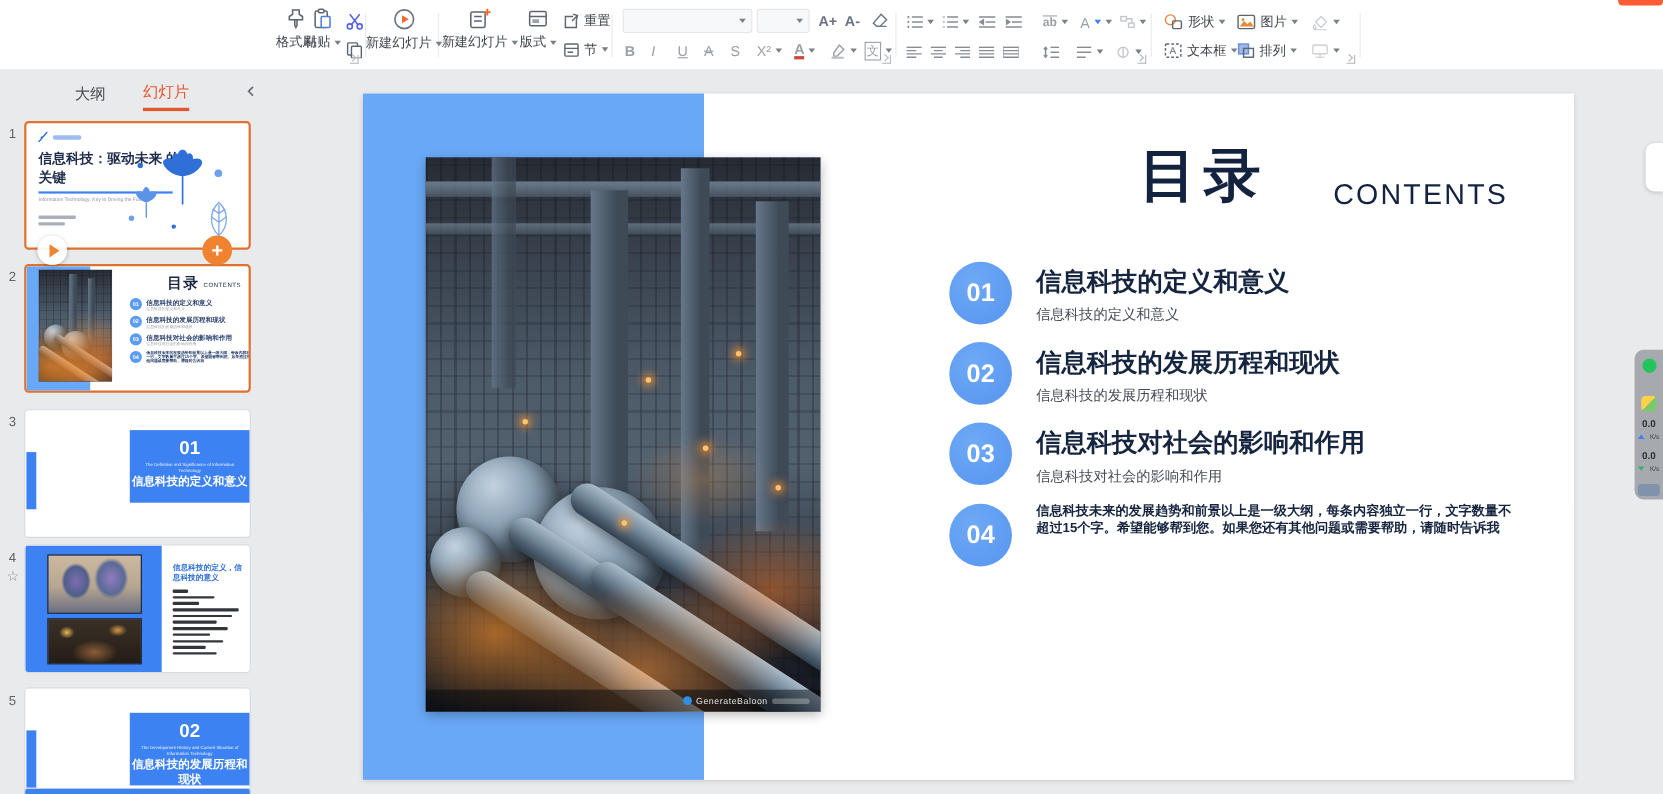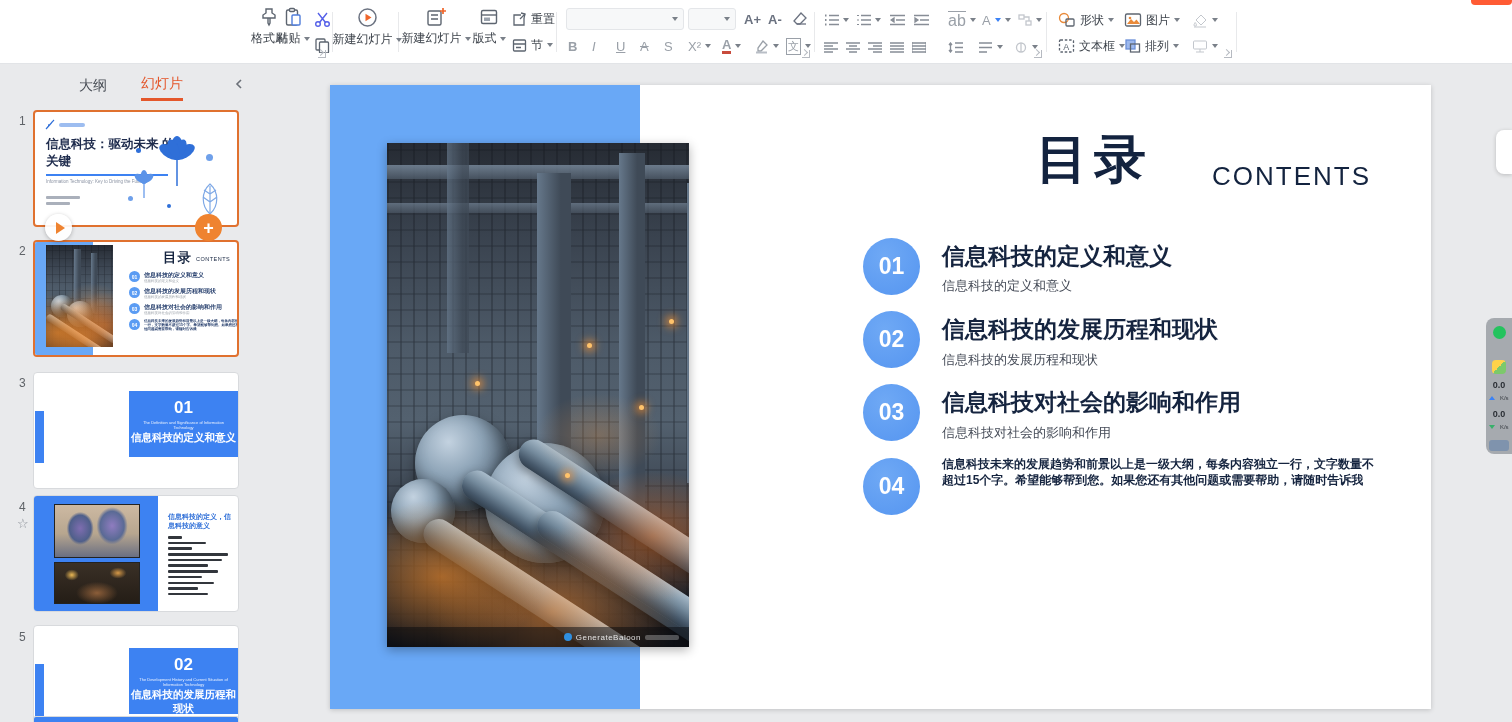--- a/index.html
+++ b/index.html
@@ -27,21 +27,21 @@
   .launcher { position:absolute; width:8px; height:8px; border-right:1.5px solid #b6bac1;
     border-bottom:1.5px solid #b6bac1; }
   .launcher:after { content:""; position:absolute; right:2px; bottom:2px; width:4px; height:4px;
     border-right:1.5px solid #b6bac1; border-bottom:1.5px solid #b6bac1; transform:rotate(-45deg); }
   .lines-ico svg { stroke:#878d96; stroke-width:1.3; }
   .dis svg { stroke:#c3c7cd !important; }
   .orange-pill { position:absolute; right:0; top:0; width:41px; height:5px;
     background:#ff5b34; border-radius:0 0 4px 4px; z-index:40; }
 
   
-  .panel { position:absolute; left:11px; top:64px; width:240px; height:576px; z-index:10; }
+  .panel { position:absolute; left:0; top:64px; width:240px; height:576px; z-index:10; }
   .panel-tabs { position:absolute; left:0; top:10px; width:240px; height:28px; display:flex;
     align-items:center; justify-content:center; gap:34px; }
   .ptab { font-size:14px; color:#4a4f57; cursor:pointer; padding-bottom:5px; }
   .ptab.active { color:#e4572b; border-bottom:3px solid #e4572b; }
   .collapse { position:absolute; right:6px; top:12px; width:12px; height:12px; cursor:pointer; }
   .collapse svg { stroke:#6b7078; stroke-width:1.6; fill:none; }
   .tnum { position:absolute; left:8px; font-size:12px; color:#5f6368; }
   .thumb { position:absolute; left:22px; width:206px; height:117px; background:#fff;
     border:1px solid #d8dadd; border-radius:4px; overflow:hidden; cursor:pointer; }
   .thumb.sel { border:2px solid #e0712f; }
@@ -106,21 +106,21 @@
   .t4-lines { position:absolute; left:134px; top:40px; width:70px; }
   .t4-lines i { display:block; height:2.5px; background:#32363c; margin-bottom:3.2px; border-radius:1px; }
 
   .t6-sliver { position:absolute; left:22px; top:652px; width:206px; height:6px; background:#3d82f2;
     border:1px solid #d8dadd; border-bottom:none; border-radius:3px 3px 0 0; }
 
   
   .slide { position:absolute; left:330px; top:85px; width:1101px; height:624px; background:#fff;
     box-shadow:0 1px 5px rgba(0,0,0,.18); z-index:5; }
   .blue-block { position:absolute; left:0; top:0; width:310px; height:624px; background:#69a8f6; }
-  .photo { position:absolute; left:57px; top:58px; width:302px; height:504px;
+  .photo { position:absolute; left:57px; top:58px; width:359px; height:504px;
     box-shadow:0 3px 10px rgba(0,0,0,.3); }
   .indus { position:absolute; inset:0; overflow:hidden;
     background:linear-gradient(180deg,#262b33 0%,#39424e 18%,#4d5a68 40%,#53616f 55%,#3b4450 72%,#20242c 88%,#14161c 100%); }
   .ind-lattice { position:absolute; inset:0; opacity:.5;
     background:repeating-linear-gradient(90deg,rgba(15,18,24,.5) 0 2px,transparent 2px 13px),
                repeating-linear-gradient(0deg,rgba(15,18,24,.35) 0 2px,transparent 2px 16px); }
   .tower { position:absolute; background:linear-gradient(90deg,#66788b,#3f4a57 70%); }
   .hpipe { position:absolute; left:0; width:100%;
     background:linear-gradient(180deg,#7d8fa2,#4c5866); }
   .sphere { position:absolute; border-radius:50%;
@@ -384,21 +384,21 @@
       </div>
       <div class="inlinebtn" style="left:92px;top:9px">
         <span class="ico">
           <svg width="15" height="12" viewBox="0 0 15 12">
               <path d="M0 1.5h15M6 6h9M0 10.5h15"></path>
               <path d="M1 4l3 2-3 2z" fill="#878d96"></path>
             </svg>
         </span>
       </div>
       <div class="inlinebtn" style="left:126px;top:9px">
-        <span class="glyph" style="font-weight:normal;font-size:16px;border-top:1.5px solid #9aa0a8">ab</span>
+        <span class="glyph" style="font-weight:bold;font-size:11px;border-top:1.5px solid #9aa0a8">ab</span>
         <i class="chev"></i>
       </div>
       <div class="inlinebtn" style="left:160px;top:9px">
         <span class="glyph" style="font-weight:normal">A</span>
         <span class="up-arrow" style="border-bottom-color:#3b82f6;transform:rotate(180deg)"></span>
         <i class="chev"></i>
       </div>
       <div class="inlinebtn dis" style="left:196px;top:9px">
         <span class="ico">
           <svg width="14" height="12" viewBox="0 0 14 12" fill="none">

